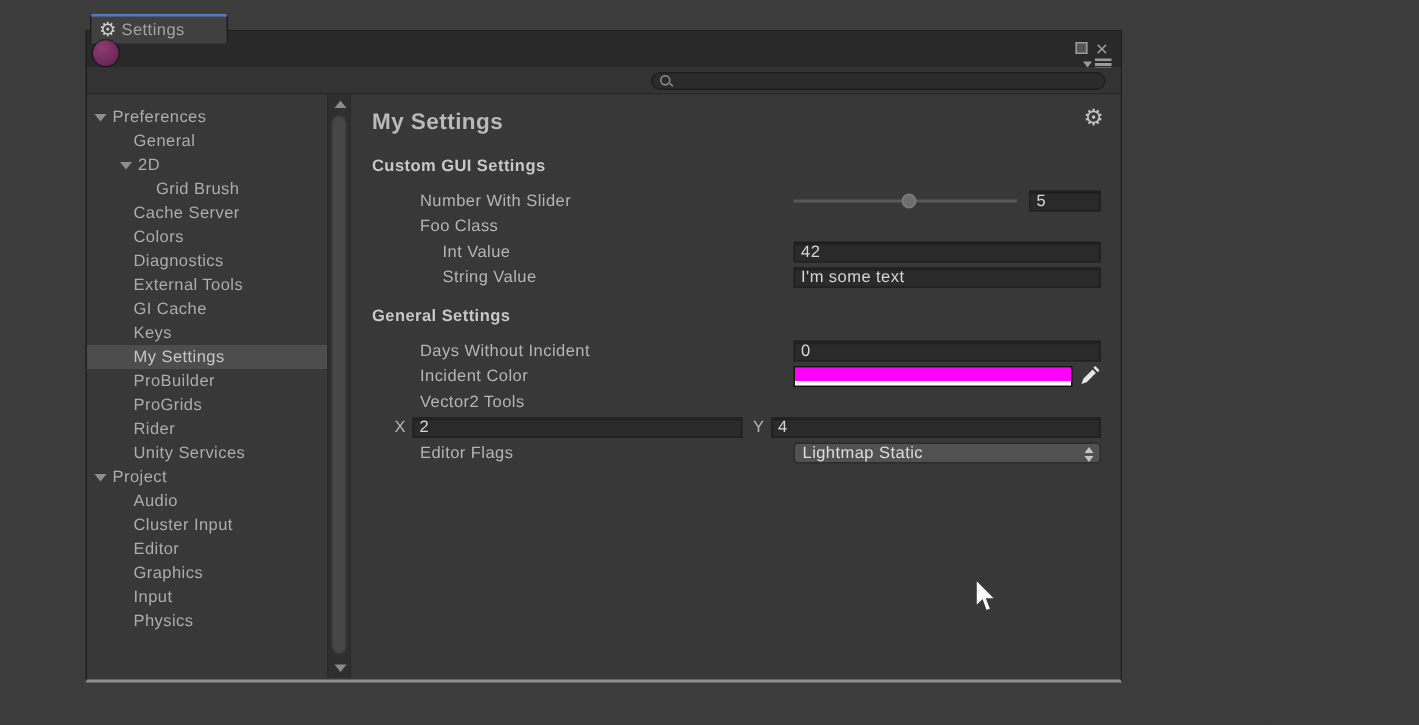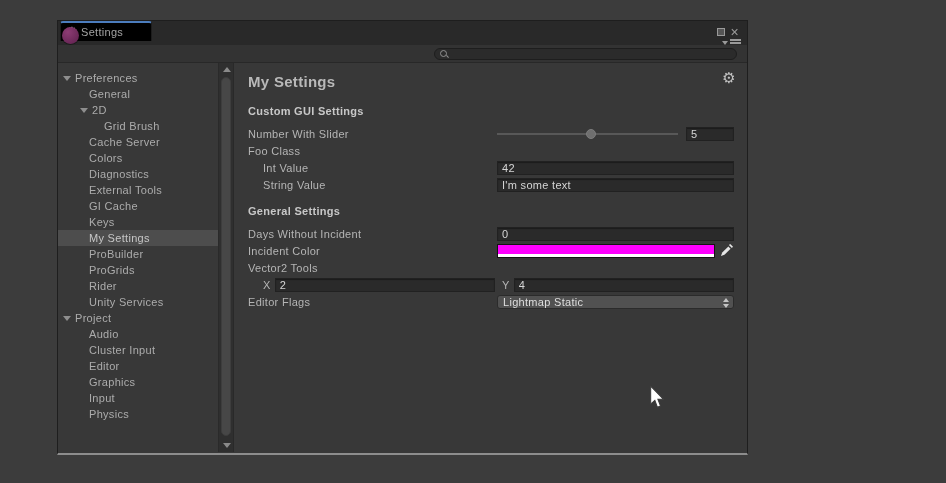--- a/index.html
+++ b/index.html
@@ -16,22 +16,22 @@
   
   .window {
     position:absolute; left:57px; top:20px; width:691px; height:435px;
     background:#383838;
     border:1px solid #1e1e1e;
     border-bottom:2px solid #8d8d8d;
   }
   
   .tabbar { position:relative; height:24px; background:#292929; }
   .tab {
-    position:absolute; left:2px; bottom:4px; height:20px; width:92px;
-    background:#000000;
+    position:absolute; left:2px; bottom:16px; height:20px; width:92px;
+    background:#404040;
     border:1px solid #1d1d1d; border-bottom:none;
     border-top:2px solid #4c7dbe;
     border-radius:3px 3px 0 0;
     display:flex; align-items:center; padding-left:20px;
     color:#a3a3a3;
   }
   .tab-gear { position:absolute; left:5px; top:1px; font-size:13px; color:#cccccc; }
   .purple-dot {
     position:absolute; left:4px; top:6px; width:17px; height:17px; border-radius:50%;
     background:radial-gradient(circle at 35% 30%, #8d3c74, #5c1f4c);
@@ -76,21 +76,21 @@
   .arrow-down { bottom:4px; border-top:5px solid #8a8a8a; }
   .thumb { position:absolute; left:2px; right:2px; top:14px; bottom:16px;
     background:#474747; border:1px solid #3d3d3d; border-radius:5px; }
   
   .main { position:relative; flex:1; background:#383838; padding:10px 13px 0 14px; }
   .main-title { font-size:15px; font-weight:bold; color:#b9b9b9; height:18px; }
   .main-gear { position:absolute; right:11px; top:6px; font-size:15px; color:#c2c2c2; cursor:default; }
   .sec { font-weight:bold; color:#c8c8c8; height:14px; margin-bottom:6px; }
   .gap14 { height:14px; } .gap12 { height:12px; }
   .row { display:flex; align-items:center; height:17px; }
-  .lbl { flex:0 0 249px; color:#b5b5b5; }
+  .lbl { flex:0 0 249px; color:#b5b5b5;margin-left:32px; }
   .lbl.indent { padding-left:15px; }
   .field {
     flex:1; height:14px; background:#2a2a2a; border:1px solid #212121;
     color:#d6d6d6; display:flex; align-items:center; padding-left:4px;
     box-shadow:inset 0 1px 1px rgba(0,0,0,.35);
   }
   
   .slider-zone { flex:1; position:relative; height:14px; margin-right:8px; }
   .slider-track { position:absolute; left:0; right:0; top:6px; height:2px; background:#585858; }
   .slider-thumb { position:absolute; top:2px; width:10px; height:10px; margin-left:-5px;

